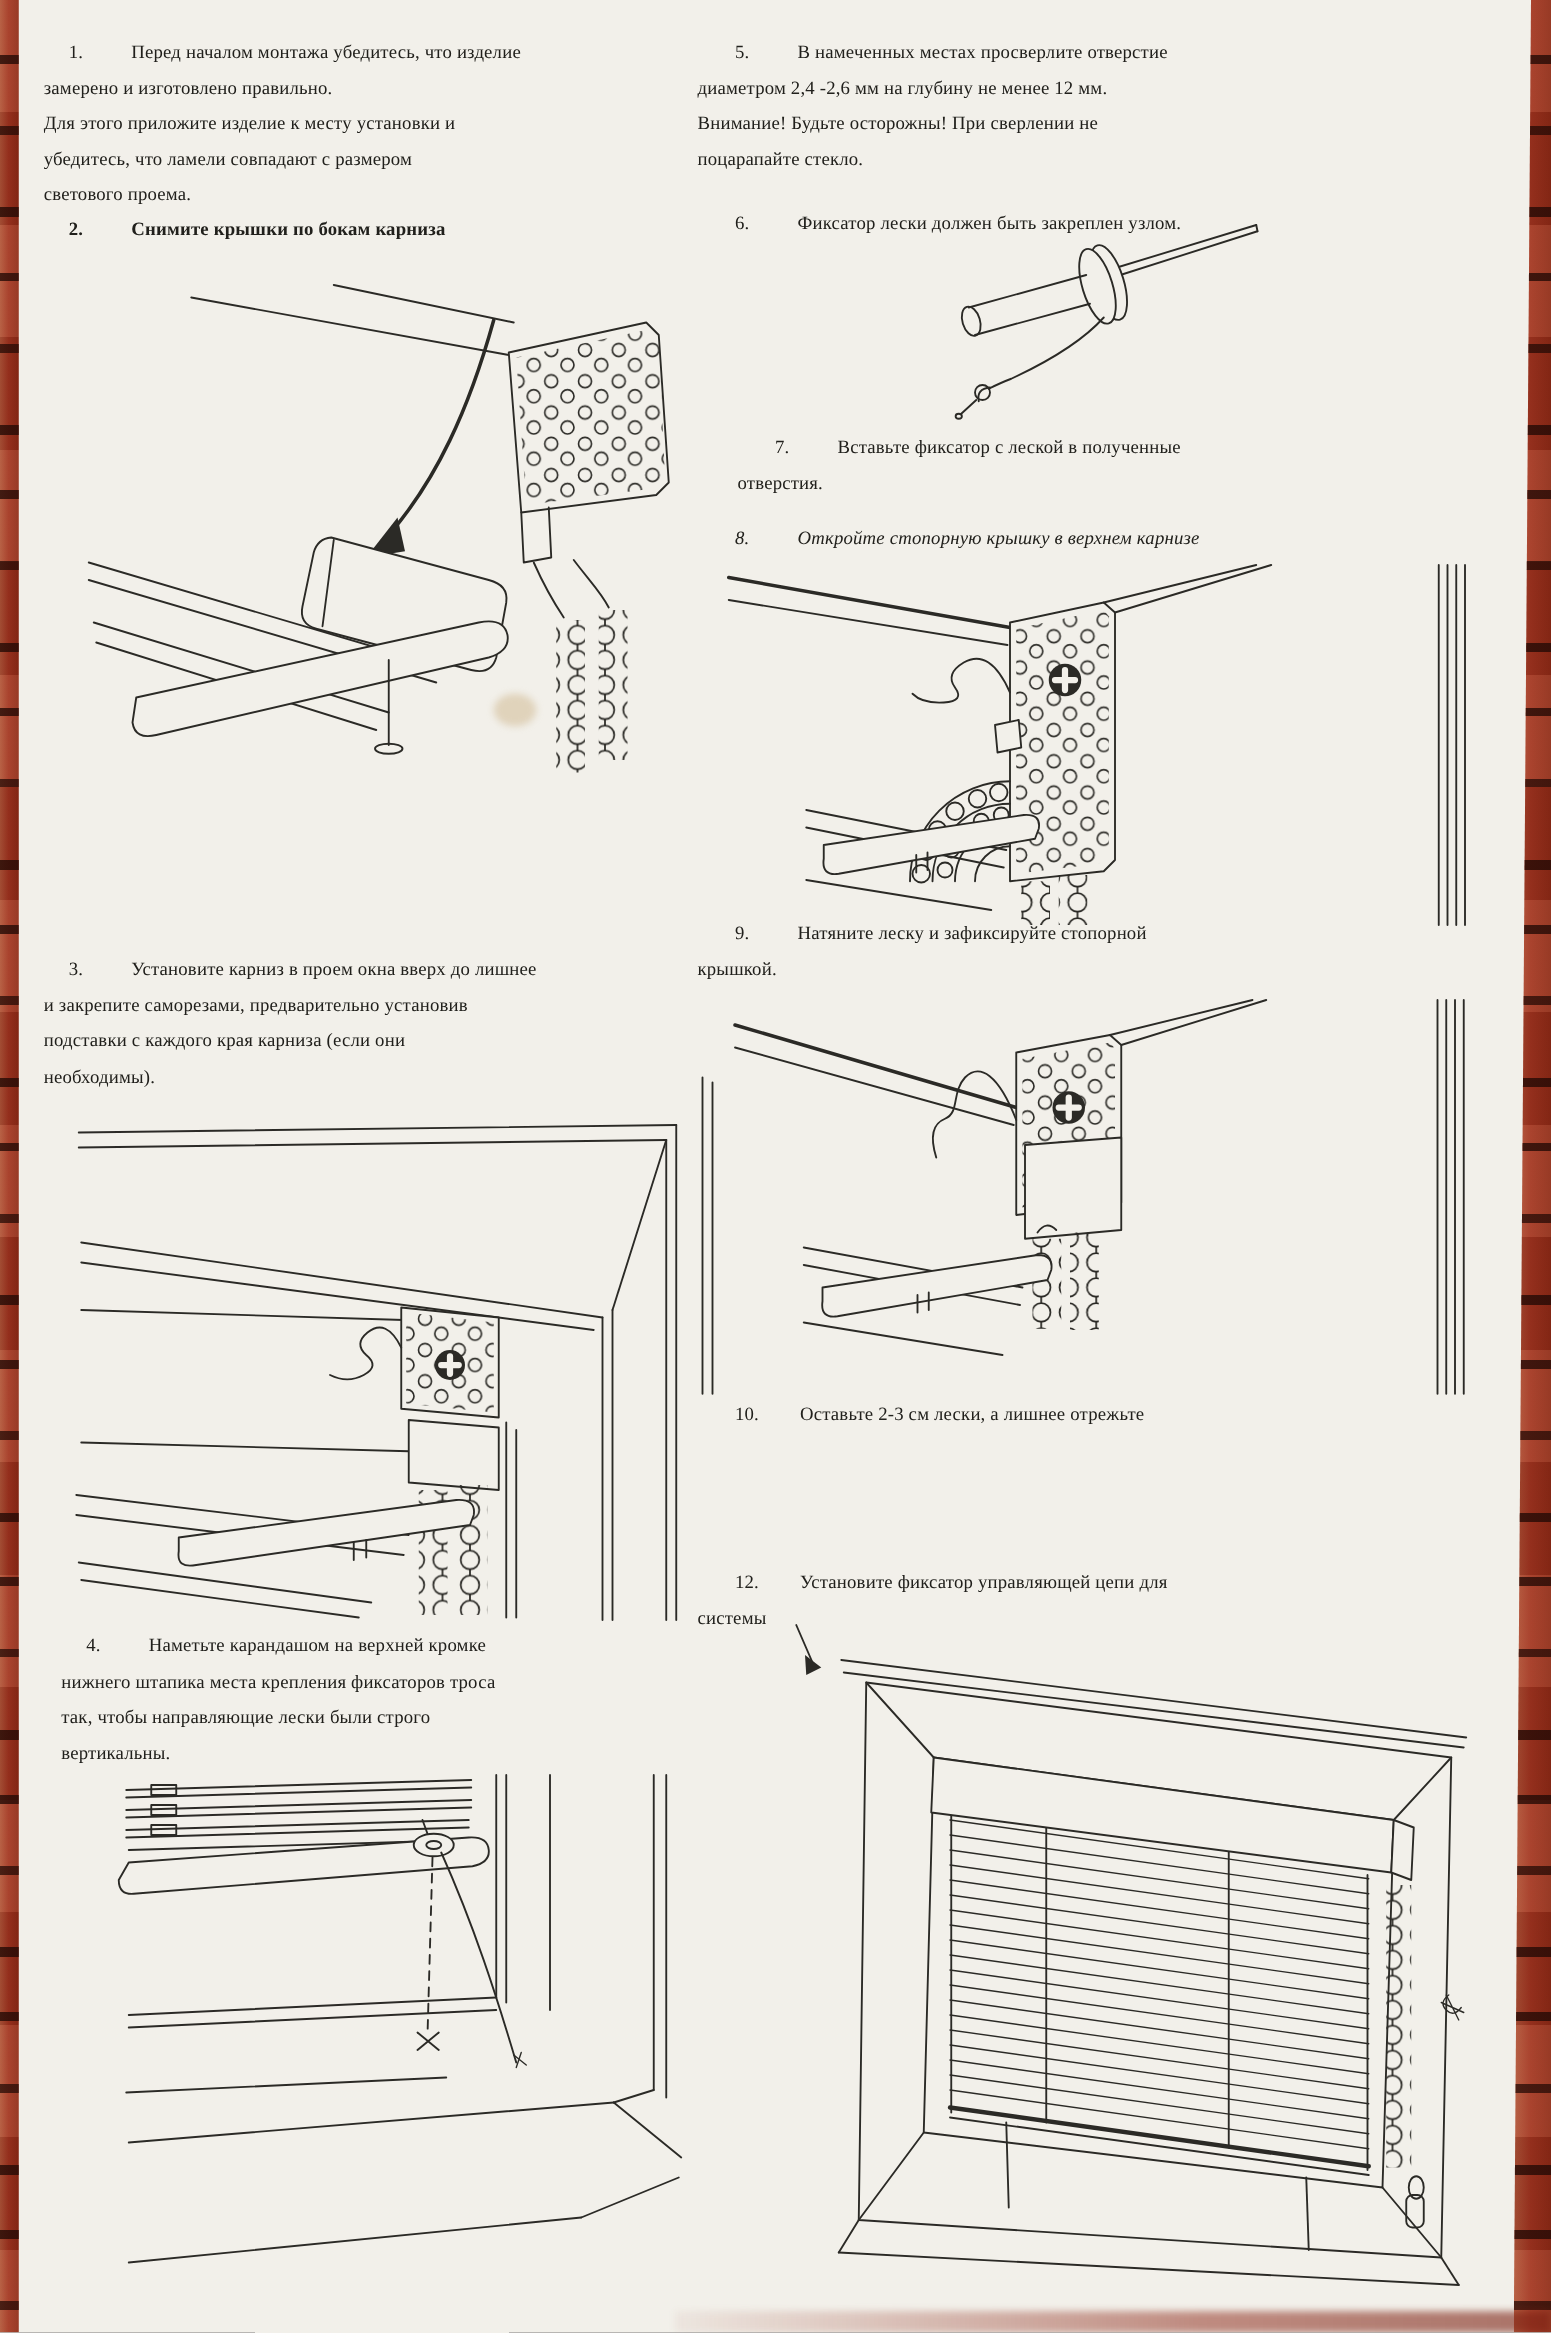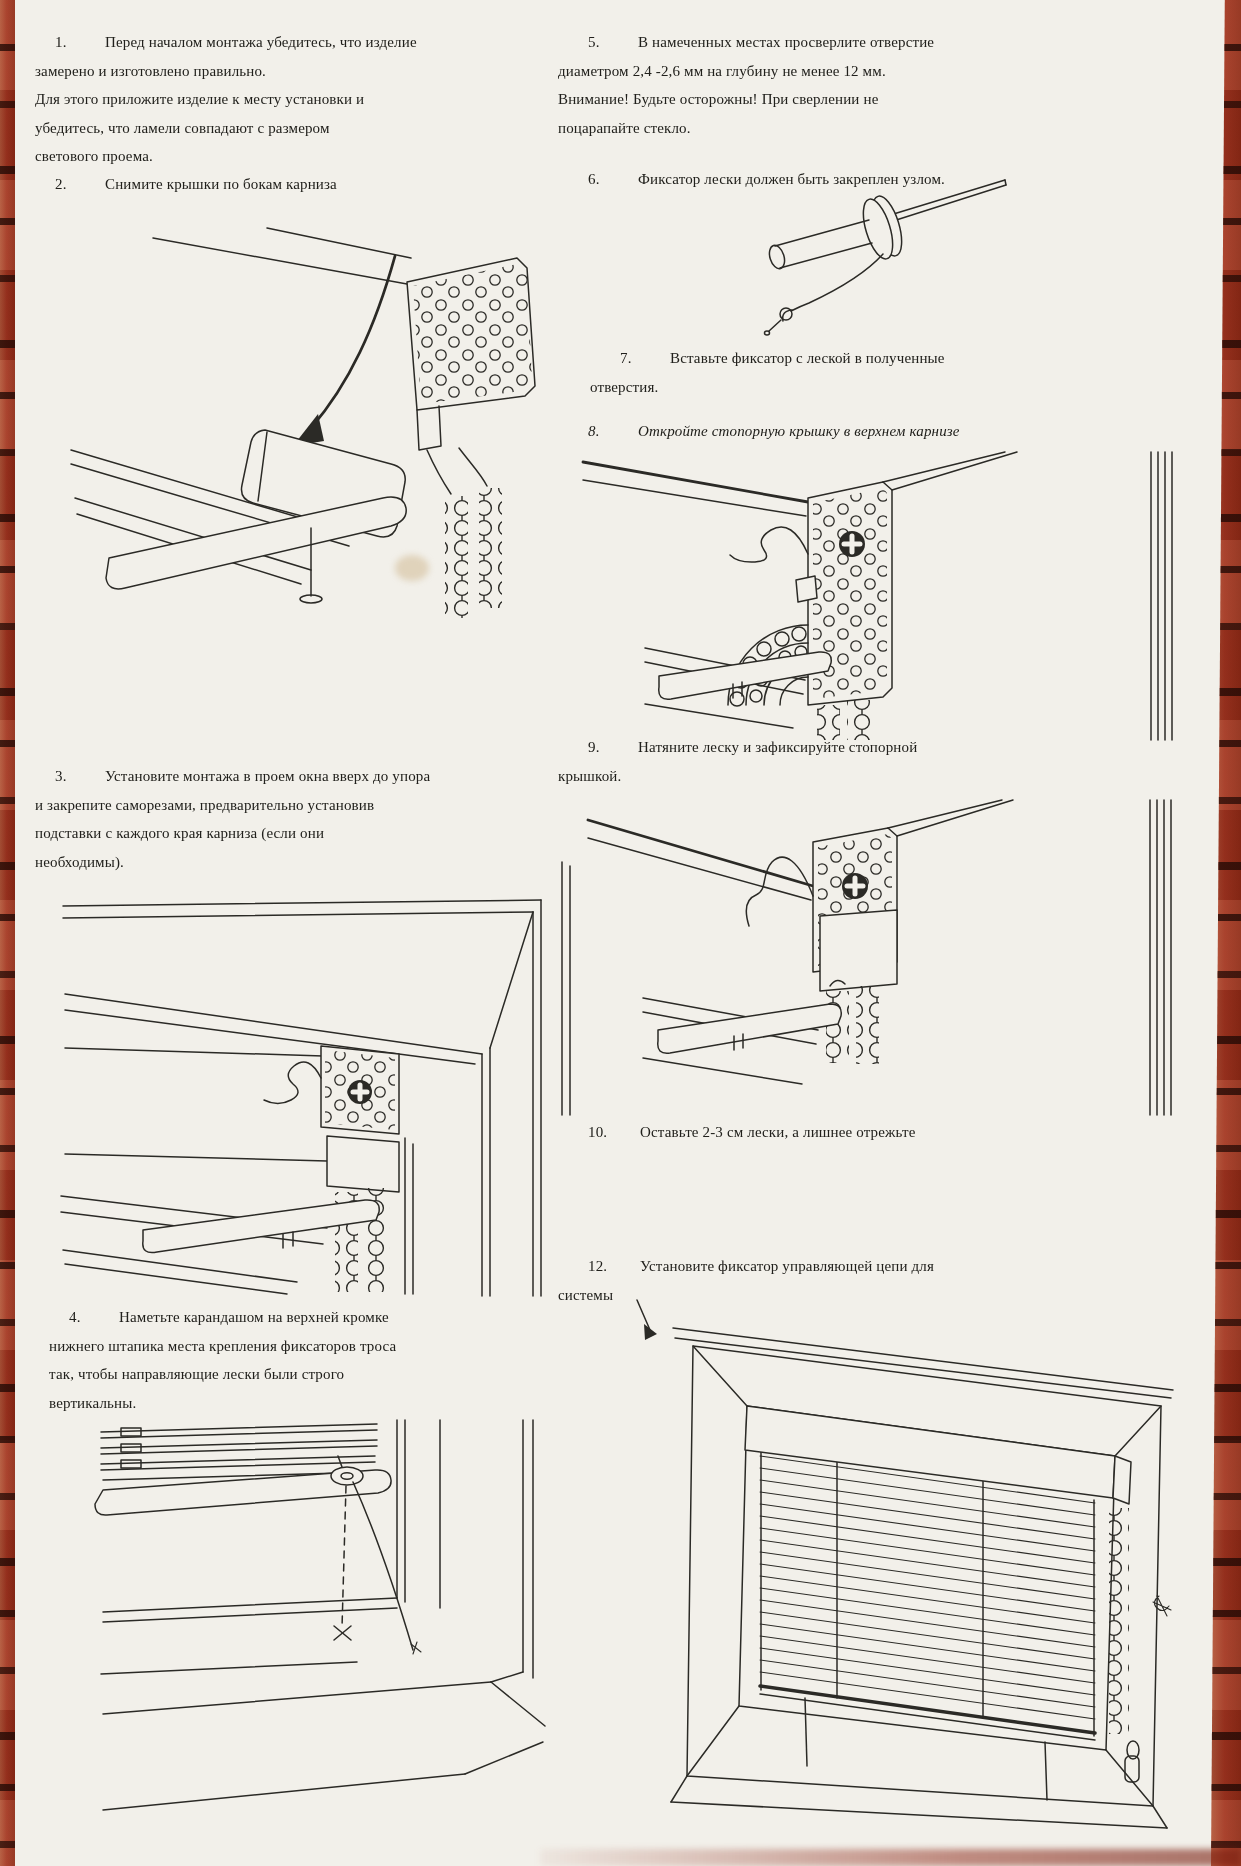--- a/index.html
+++ b/index.html
@@ -67,21 +67,21 @@
   <div class="stain" style="left:395px;top:555px;width:34px;height:26px;background:rgba(198,168,118,.4);"></div>
 
   <div class="step" style="left:35px;top:28px;width:520px;">
     <div class="line first indL"><span class="num">1.</span><span>Перед началом монтажа убедитесь, что изделие</span></div>
     <div class="line">замерено и изготовлено правильно.</div>
     <div class="line">Для этого приложите изделие к месту установки и</div>
     <div class="line">убедитесь, что ламели совпадают с размером</div>
     <div class="line">светового проема.</div>
   </div>
 
-  <div class="step" style="left:35px;top:170px;width:520px;">
+  <div class="step" style="left:35px;top:170px;width:520px;font-weight:bold;">
     <div class="line first indL"><span class="num">2.</span><span>Снимите крышки по бокам  карниза</span></div>
   </div>
 
   <svg class="fig" style="left:55px;top:198px;" width="490" height="435" viewBox="0 0 490 435" role="img">
     <line x1="98" y1="40" x2="352" y2="86"></line>
     <line x1="212" y1="30" x2="356" y2="60"></line>
     <g>
       <polygon class="fp" points="352,84 462,60 472,70 480,188 470,198 362,212"></polygon>
       <polygon class="pf" points="358,88 462,66 472,76 477,184 466,193 366,206"></polygon>
       <polyline points="362,212 364,252 386,248 384,208"></polyline>
@@ -105,21 +105,21 @@
     </g>
     <g>
       <path d="M372,252 C380,270 388,284 396,296"></path>
       <path d="M404,250 C416,266 426,276 432,288"></path>
       <rect class="bf" x="390" y="298" width="23" height="122"></rect>
       <rect class="bf" x="424" y="290" width="23" height="120"></rect>
     </g>
   </svg>
 
   <div class="step" style="left:35px;top:762px;width:525px;">
-    <div class="line first indL"><span class="num">3.</span><span>Установите монтажа в проем окна вверх до упора</span></div>
+    <div class="line first indL"><span class="num">3.</span><span>Установите карниз в проем окна вверх до лишнее</span></div>
     <div class="line">и закрепите саморезами, предварительно установив</div>
     <div class="line"><span class="u">подставки</span><span> с каждого края карниза (если они</span></div>
     <div class="line">необходимы).</div>
   </div>
 
   <svg class="fig" style="left:35px;top:898px;" width="515" height="398" viewBox="0 0 515 398" role="img">
     <line x1="28" y1="8" x2="506" y2="2"></line>
     <line x1="28" y1="20" x2="498" y2="14"></line>
     <line x1="498" y1="14" x2="498" y2="398"></line>
     <line x1="506" y1="2" x2="506" y2="398"></line>

